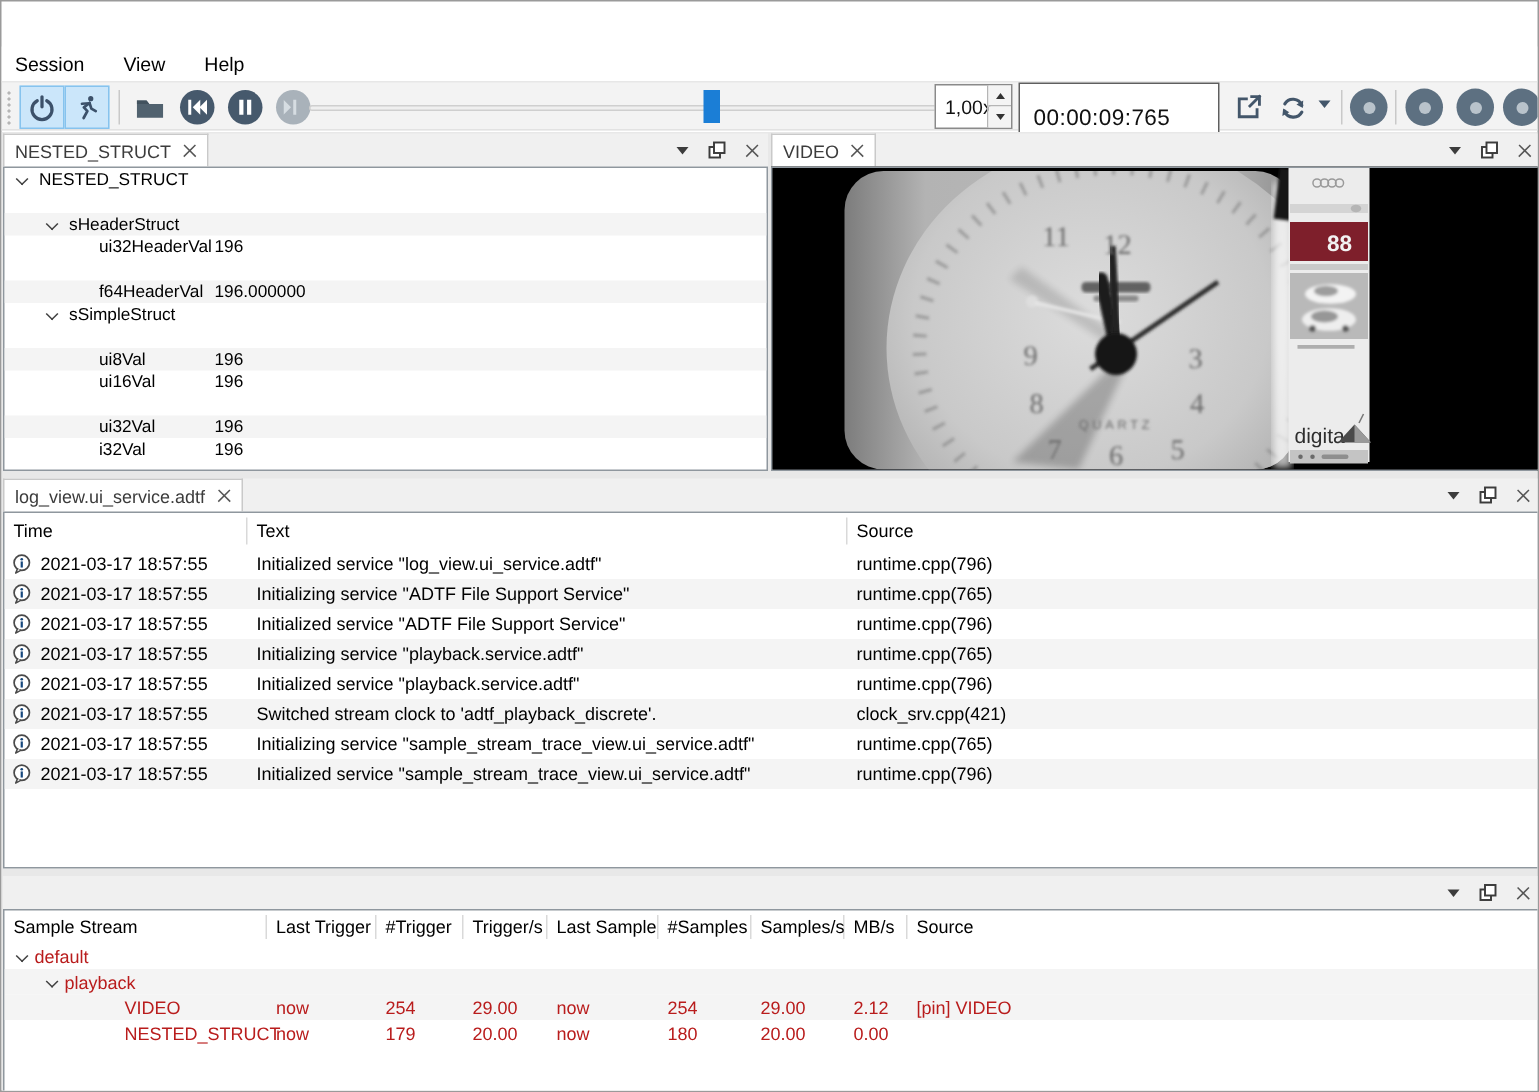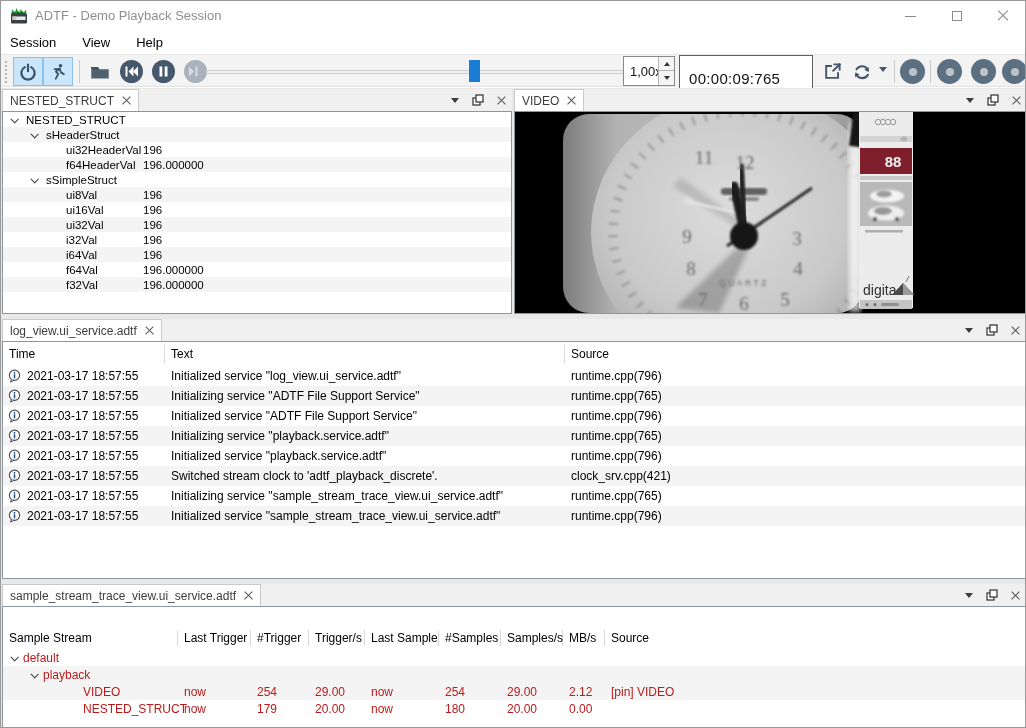--- a/index.html
+++ b/index.html
@@ -75,71 +75,52 @@
   #panel-nested .panel-body{top:22px;height:203px;}
   #panel-video{left:513px;top:1px;width:513px;height:225px;}
   #panel-video .panel-body{top:22px;height:203px;background:#000;}
   #panel-log{left:1px;top:231px;width:1024px;height:260px;}
   #panel-log .panel-body{top:22px;height:238px;}
   #panel-trace{left:1px;top:496px;width:1024px;height:145px;}
   #panel-trace .panel-body{top:22px;height:123px;}
 
   
   .t-row{position:relative;height:15px;display:flex;align-items:center;font-size:11.5px;color:#000;}
-  .t-row.alt{background:var(--alt-row);}
+  .t-row.alt{background:var(--alt-row);margin-top:15px;}
   .chev{width:6px;height:6px;border-right:1.6px solid #3f3f3f;border-bottom:1.6px solid #3f3f3f;transform:rotate(45deg) translateY(-1px);margin-right:9px;flex:none;}
   .t-name{white-space:nowrap;}
   .t-val{position:absolute;left:140px;white-space:nowrap;}
 
   
   .log-head{display:grid;grid-template-columns:162px 400px 1fr;height:24px;align-items:center;font-size:12px;color:#000;}
   .log-head .hc{padding-left:6px;height:18px;line-height:18px;border-right:1px solid #d9d9d9;}
   .log-head .hc:last-child{border-right:none;}
   .log-row{display:grid;grid-template-columns:162px 400px 1fr;height:20px;align-items:center;font-size:12px;color:#000;}
   .log-row.alt{background:var(--alt-row);}
   .c-time{display:flex;align-items:center;gap:6px;padding-left:5px;white-space:nowrap;}
   .c-text,.c-src{padding-left:6px;white-space:nowrap;}
 
   
-  .tr-head{display:grid;grid-template-columns:175px 73px 58px 56px 74px 62px 62px 42px 1fr;height:22px;align-items:center;font-size:12px;color:#000;margin-top:20px;}
+  .tr-head{display:grid;grid-template-columns:175px 73px 58px 56px 74px 62px 62px 42px 1fr;height:22px;align-items:center;font-size:12px;color:#000;}
   .tr-head .hc{padding-left:6px;height:16px;line-height:16px;border-right:1px solid #d9d9d9;white-space:nowrap;}
   .tr-head .hc:last-child{border-right:none;}
   .tr-row{display:grid;grid-template-columns:175px 73px 58px 56px 74px 62px 62px 42px 1fr;height:17px;align-items:center;font-size:12px;color:#b91c1c;}
   .tr-row.alt{background:var(--alt-row);}
   .tr-name{display:flex;align-items:center;white-space:nowrap;}
   .tr-name .chev{margin-right:6px;}
   .tr-cell{padding-left:6px;white-space:nowrap;}
 
   svg text{font-family:"Liberation Sans",sans-serif;}
   .num{font-family:"Liberation Serif",serif;fill:#6a6a6a;font-size:19px;}
 </style>
 </head>
 <body>
 
 <div id="app">
 
-  <div id="titlebar">
-    <svg id="app-icon" width="20" height="20" viewBox="0 0 20 20">
-      <polygon points="2,8 3.5,3 5.5,7.5 7.5,2 9.5,7.5 12,3 14,7.5 17,3.5 17.5,8" fill="#1e9e33"></polygon>
-      <polygon points="3,8 5,5 7,8 9,4.5 11,8 13.5,5 15.5,8" fill="#0c6b1e"></polygon>
-      <rect x="2" y="7.5" width="16" height="10" rx="1.2" fill="#3a4044"></rect>
-      <rect x="3.5" y="10.5" width="13" height="3.5" fill="#e9e9e9"></rect>
-      <rect x="3.5" y="10.5" width="4" height="3.5" fill="#c9c9c9"></rect>
-    </svg>
-    <span id="title-text">ADTF - Demo Playback Session</span>
-    <div class="wbtn" id="btn-min">
-        <div class="min-glyph"></div>
-      </div>
-    <div class="wbtn" id="btn-max">
-        <div class="max-glyph"></div>
-      </div>
-    <div class="wbtn" id="btn-close">
-        <div class="x-glyph"></div>
-      </div>
-  </div>
 
   <div id="menubar">
     <span class="menu-item">Session</span>
     <span class="menu-item">View</span>
     <span class="menu-item">Help</span>
   </div>
 
   <div id="toolbar">
     <div id="grip"></div>
 
@@ -569,24 +550,20 @@
     </span>
     <span class="c-text">Initialized service "sample_stream_trace_view.ui_service.adtf"</span>
     <span class="c-src">runtime.cpp(796)</span>
   </div>
           </div>
       </div>
     </div>
 
     <div class="panel" id="panel-trace">
       <div class="panel-head">
-        <div class="tab">
-          <span class="tab-title">sample_stream_trace_view.ui_service.adtf</span>
-          <span class="tab-x"></span>
-        </div>
         <div class="head-ctrls">
           <span class="caret-dn"></span>
           <svg width="12" height="12" viewBox="0 0 12 12" fill="#fff" stroke="#3c3c3c" stroke-width="1.3">
               <rect x="1" y="4" width="7" height="7"></rect>
               <rect x="4" y="1" width="7" height="7"></rect>
             </svg>
           <span class="tab-x"></span>
         </div>
       </div>
       <div class="panel-body">

